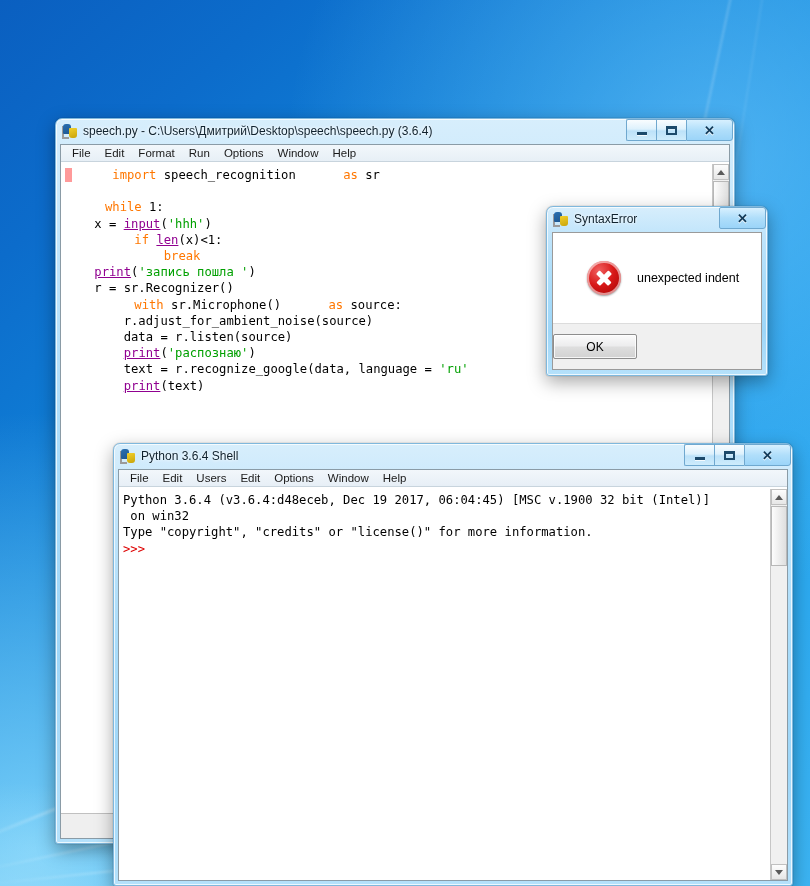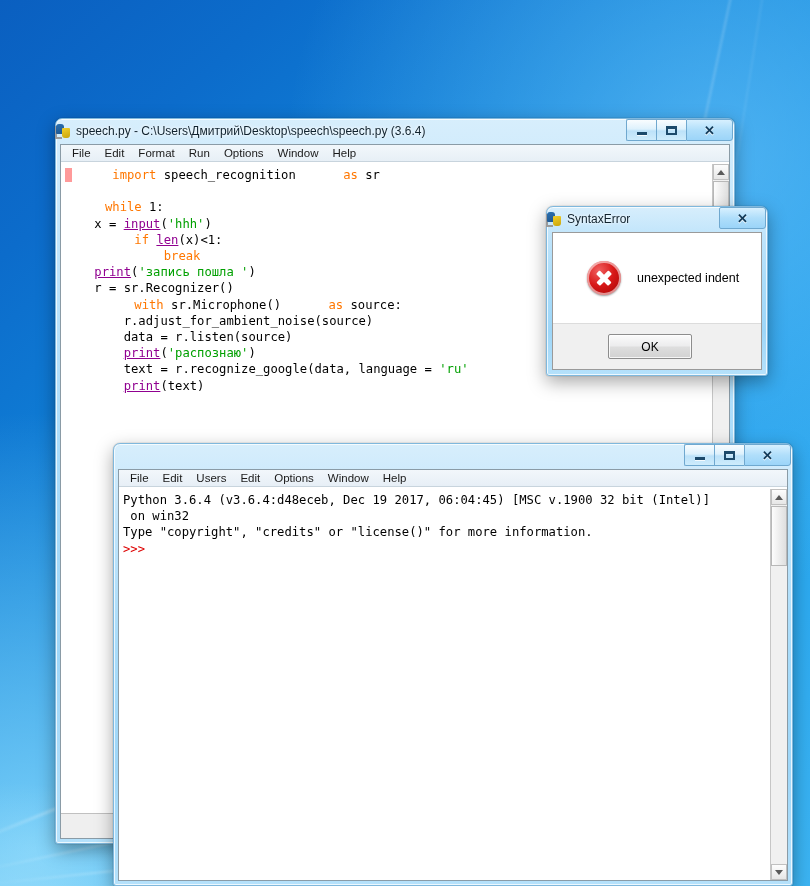--- a/index.html
+++ b/index.html
@@ -29,21 +29,21 @@
   
   .win{position:absolute;border-radius:7px 7px 3px 3px;
     box-shadow:0 0 1px rgba(0,0,0,.55), 0 6px 18px rgba(0,0,0,.35);}
   .win-frame{
     position:absolute;left:0;top:0;right:0;bottom:0;border-radius:7px 7px 3px 3px;
     background:linear-gradient(180deg,#d7eefc 0%,#bfe4fb 18%,#a9dcfa 46%,#9ed6f8 74%,#b5e1fb 100%);
     border:1px solid #7fb8dd;
     box-shadow:inset 0 0 0 1px rgba(255,255,255,.75);
   }
   .titlebar{position:absolute;left:0;top:0;height:26px;right:0;
-    display:flex;align-items:center;box-sizing:border-box;}
+    display:flex;align-items:center;padding-left:7px;box-sizing:border-box;}
   .title-ico{width:16px;height:16px;margin-right:5px;flex:0 0 auto;position:relative;}
   .title-text{font-size:12px;color:#10222e;white-space:nowrap;overflow:hidden;
     text-shadow:0 0 3px rgba(255,255,255,.95),0 0 5px rgba(255,255,255,.8);}
   .wbtns{position:absolute;top:1px;right:2px;display:flex;}
   .wbtn{width:29px;height:20px;margin-left:0;border:1px solid #6fa8cf;border-right:none;
     background:linear-gradient(180deg,rgba(255,255,255,.85) 0%,rgba(225,243,253,.7) 45%,rgba(180,222,248,.75) 55%,rgba(205,236,252,.8) 100%);
     display:flex;align-items:center;justify-content:center;position:relative;}
   .wbtn:first-child{border-radius:2px 0 0 2px;}
   .wbtn.close{width:45px;border-right:1px solid #6fa8cf;border-radius:0 3px 3px 0;
     background:linear-gradient(180deg,rgba(215,240,255,.95) 0%,rgba(170,220,250,.85) 50%,rgba(150,210,248,.9) 100%);}
@@ -89,21 +89,21 @@
   .dlg-msg{flex:1;display:flex;align-items:center;padding:0 0 0 34px;}
   .err-icon{width:34px;height:34px;border-radius:50%;flex:0 0 auto;margin-right:16px;position:relative;
     background:radial-gradient(circle at 35% 28%, #f06060 0%, #d81818 45%, #a00000 100%);
     box-shadow:inset 0 0 0 2px rgba(255,255,255,.55), 0 1px 2px rgba(0,0,0,.4);}
   .err-icon:before,.err-icon:after{content:"";position:absolute;left:50%;top:50%;width:17px;height:4.5px;
     background:#fff;border-radius:1px;}
   .err-icon:before{transform:translate(-50%,-50%) rotate(45deg);}
   .err-icon:after{transform:translate(-50%,-50%) rotate(-45deg);}
   .dlg-msg-text{font-size:12.5px;color:#000;}
   .dlg-footer{height:46px;background:#f0f0f0;border-top:1px solid #dcdcdc;
-    display:flex;align-items:center;justify-content:center;padding-right:14px;box-sizing:border-box;}
+    display:flex;align-items:center;justify-content:flex-start;padding-right:14px;box-sizing:border-box;}
   .ok-btn{width:82px;height:23px;font-size:12px;color:#000;
     background:linear-gradient(180deg,#fbfbfb 0%,#ececed 48%,#dedede 52%,#d2d2d2 100%);
     border:1px solid #8d8d8d;border-radius:2px;
     display:flex;align-items:center;justify-content:center;
     box-shadow:inset 0 0 0 1px rgba(255,255,255,.8);}
 
   
   .pyico{position:absolute;left:0;top:0;width:16px;height:16px;}
   .pyico .pg{position:absolute;width:8px;height:10px;left:1px;top:1px;border-radius:3px 3px 1px 1px;
     background:linear-gradient(160deg,#2a6fb0,#1f5790);}
@@ -171,20 +171,30 @@
         </div>
     </div>
 
     <div class="statusbar" style="left:0;right:0;bottom:0;height:25px;"></div>
   </div>
 </div>
 
 <div class="win" id="shell" style="left:113px;top:443px;width:680px;height:443px;">
   <div class="win-frame"></div>
 
+  <div class="titlebar">
+    <span class="title-ico">
+      <span class="pyico">
+          <span class="pl"></span>
+          <span class="pg"></span>
+          <span class="py"></span>
+        </span>
+    </span>
+    <span class="title-text">Python 3.6.4 Shell</span>
+  </div>
 
   <div class="wbtns">
     <div class="wbtn">
         <span class="gl-min"></span>
       </div>
     <div class="wbtn">
         <span class="gl-max"></span>
       </div>
     <div class="wbtn close">
         <span class="gl-close">✕</span>

